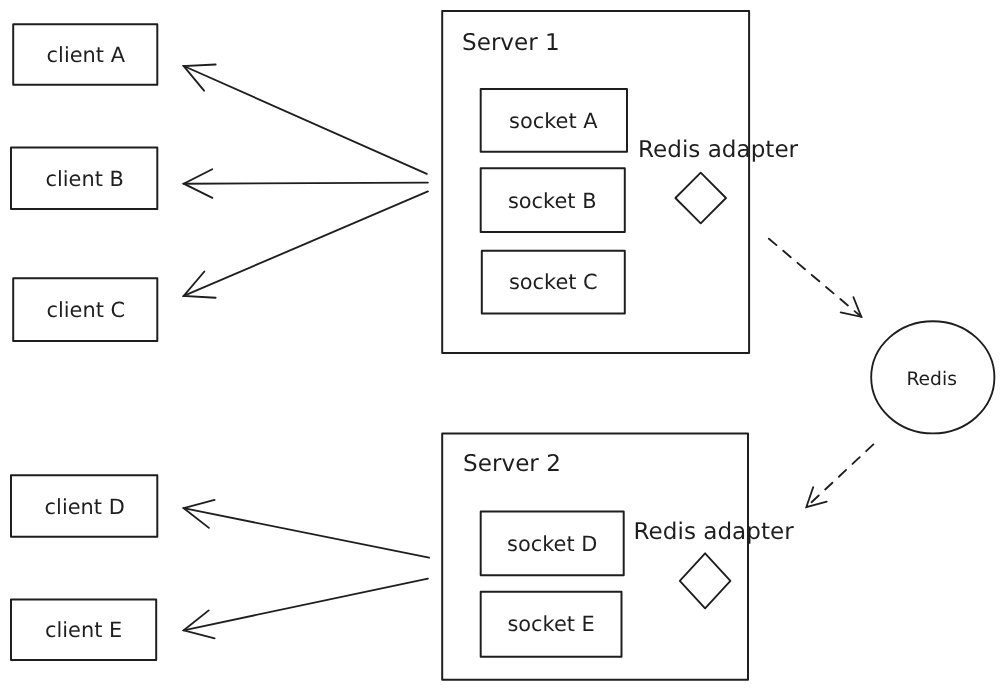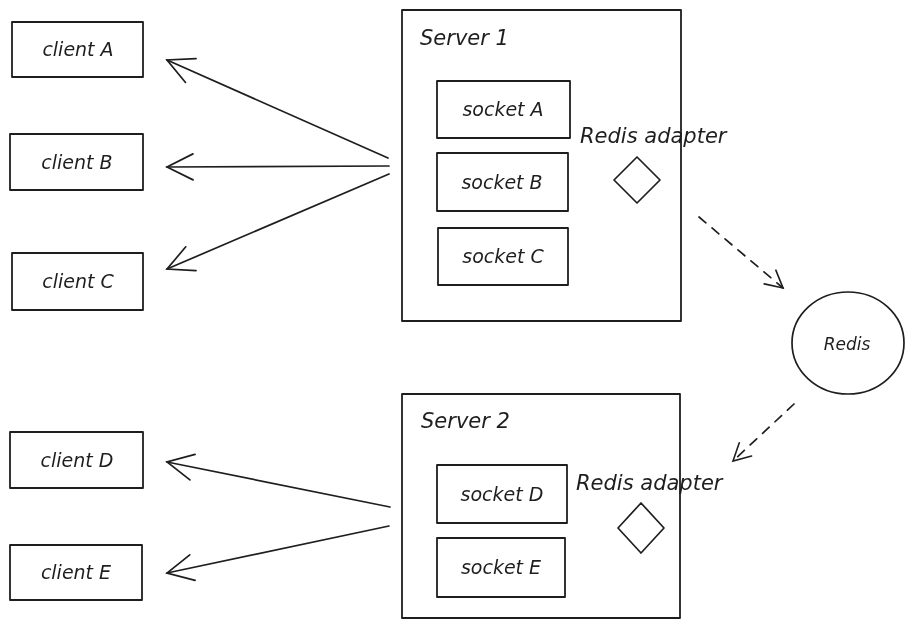--- a/index.html
+++ b/index.html
@@ -3,21 +3,20 @@
 <meta charset="utf-8">
 <style>
   html, body { margin: 0; padding: 0; background: #ffffff; }
   .canvas {
     position: relative;
     width: 913px;
     height: 621px;
     background: #ffffff;
     font-family: "DejaVu Sans", sans-serif;
     overflow: hidden;
-    font-style: italic;
   }
   svg { display: block; }
   svg text {
     fill: #1e1e1e;
     font-family: "DejaVu Sans", sans-serif;
   }
   .box {
     fill: #ffffff;
     stroke: #1e1e1e;
     stroke-width: 1.8;

